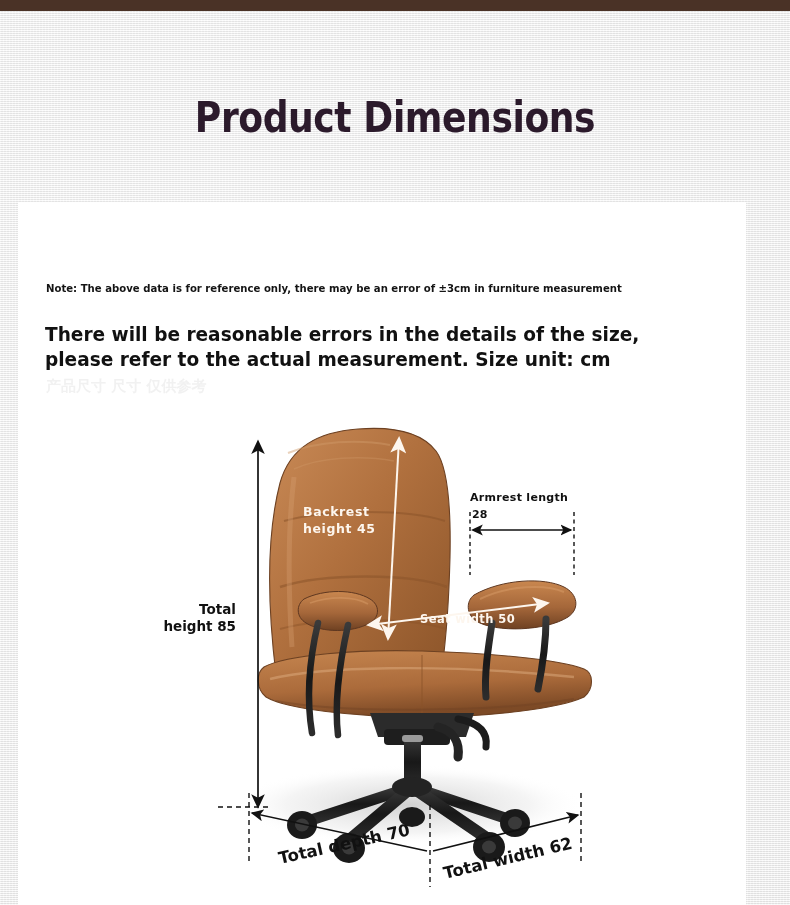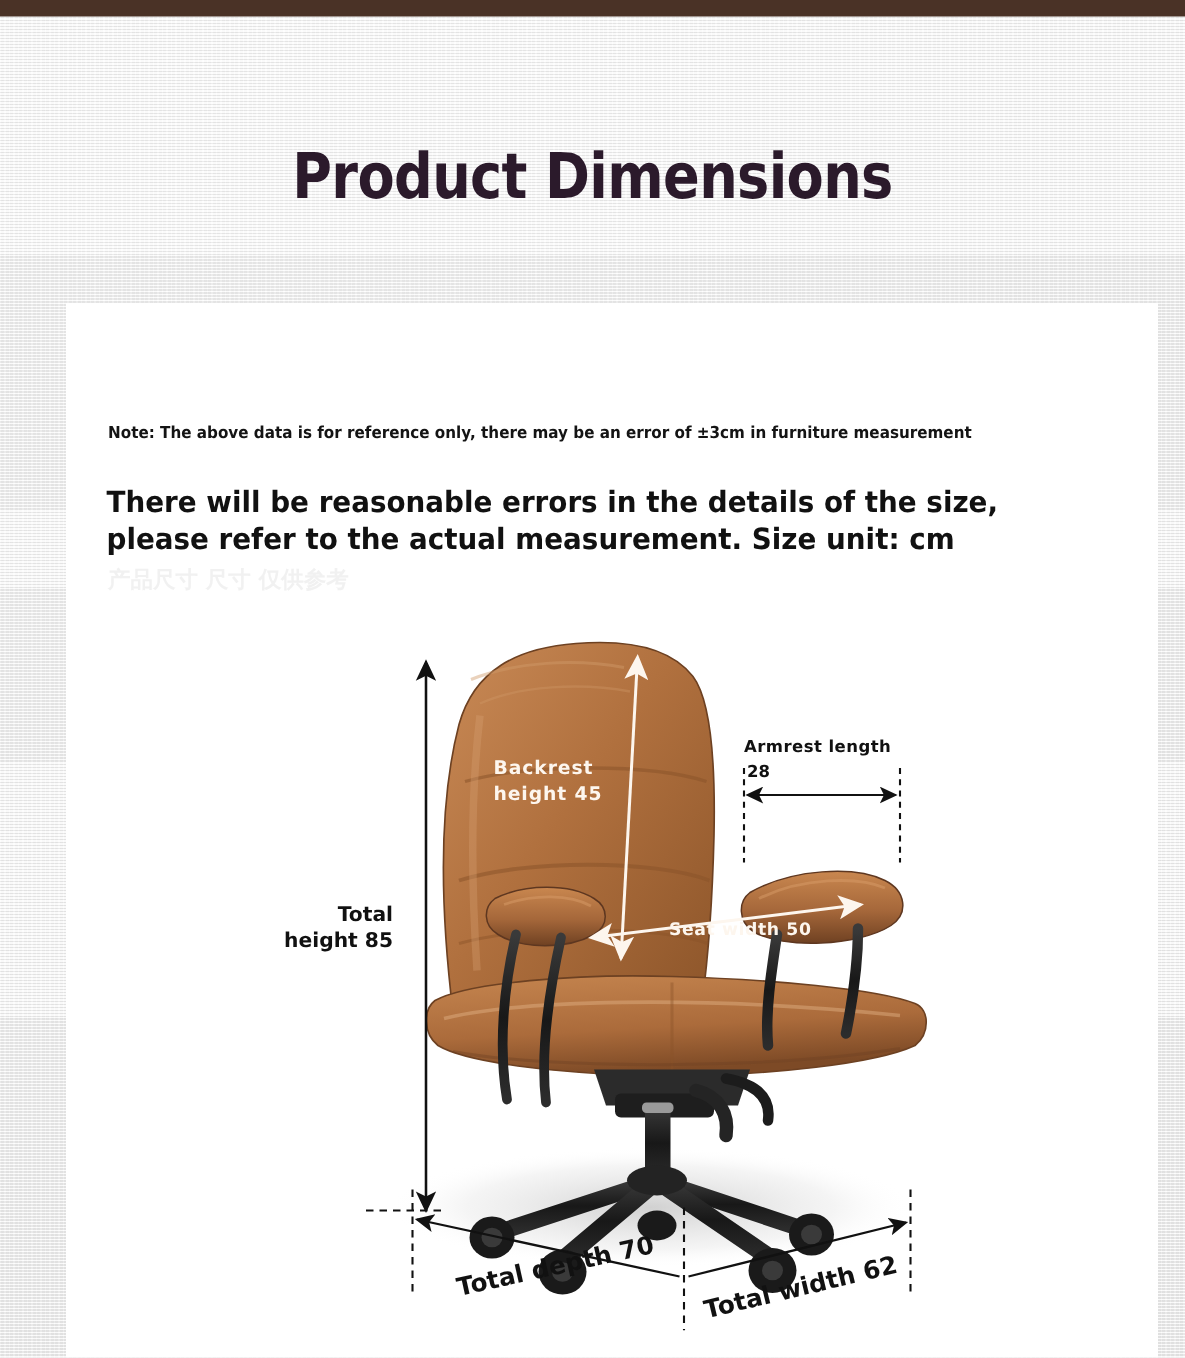--- a/index.html
+++ b/index.html
@@ -30,21 +30,21 @@
     font-family:"DejaVu Sans","Liberation Sans",sans-serif;
     font-weight:bold;
     font-size:42px;
     letter-spacing:-.5px;
     color:#2b1a2b;
     transform:scaleX(.86);
     transform-origin:center;
   }
   
   #card{
-    position:absolute;left:44px;top:202px;width:728px;height:703px;
+    position:absolute;left:18px;top:202px;width:728px;height:703px;
     background:#ffffff;
   }
   #note{
     position:absolute;left:28px;top:80px;width:670px;
     font-family:"DejaVu Sans","Liberation Sans",sans-serif;
     font-weight:bold;font-size:11px;color:#141414;
     transform:scaleX(.92);transform-origin:left center;
     white-space:nowrap;
   }
   #headline{

